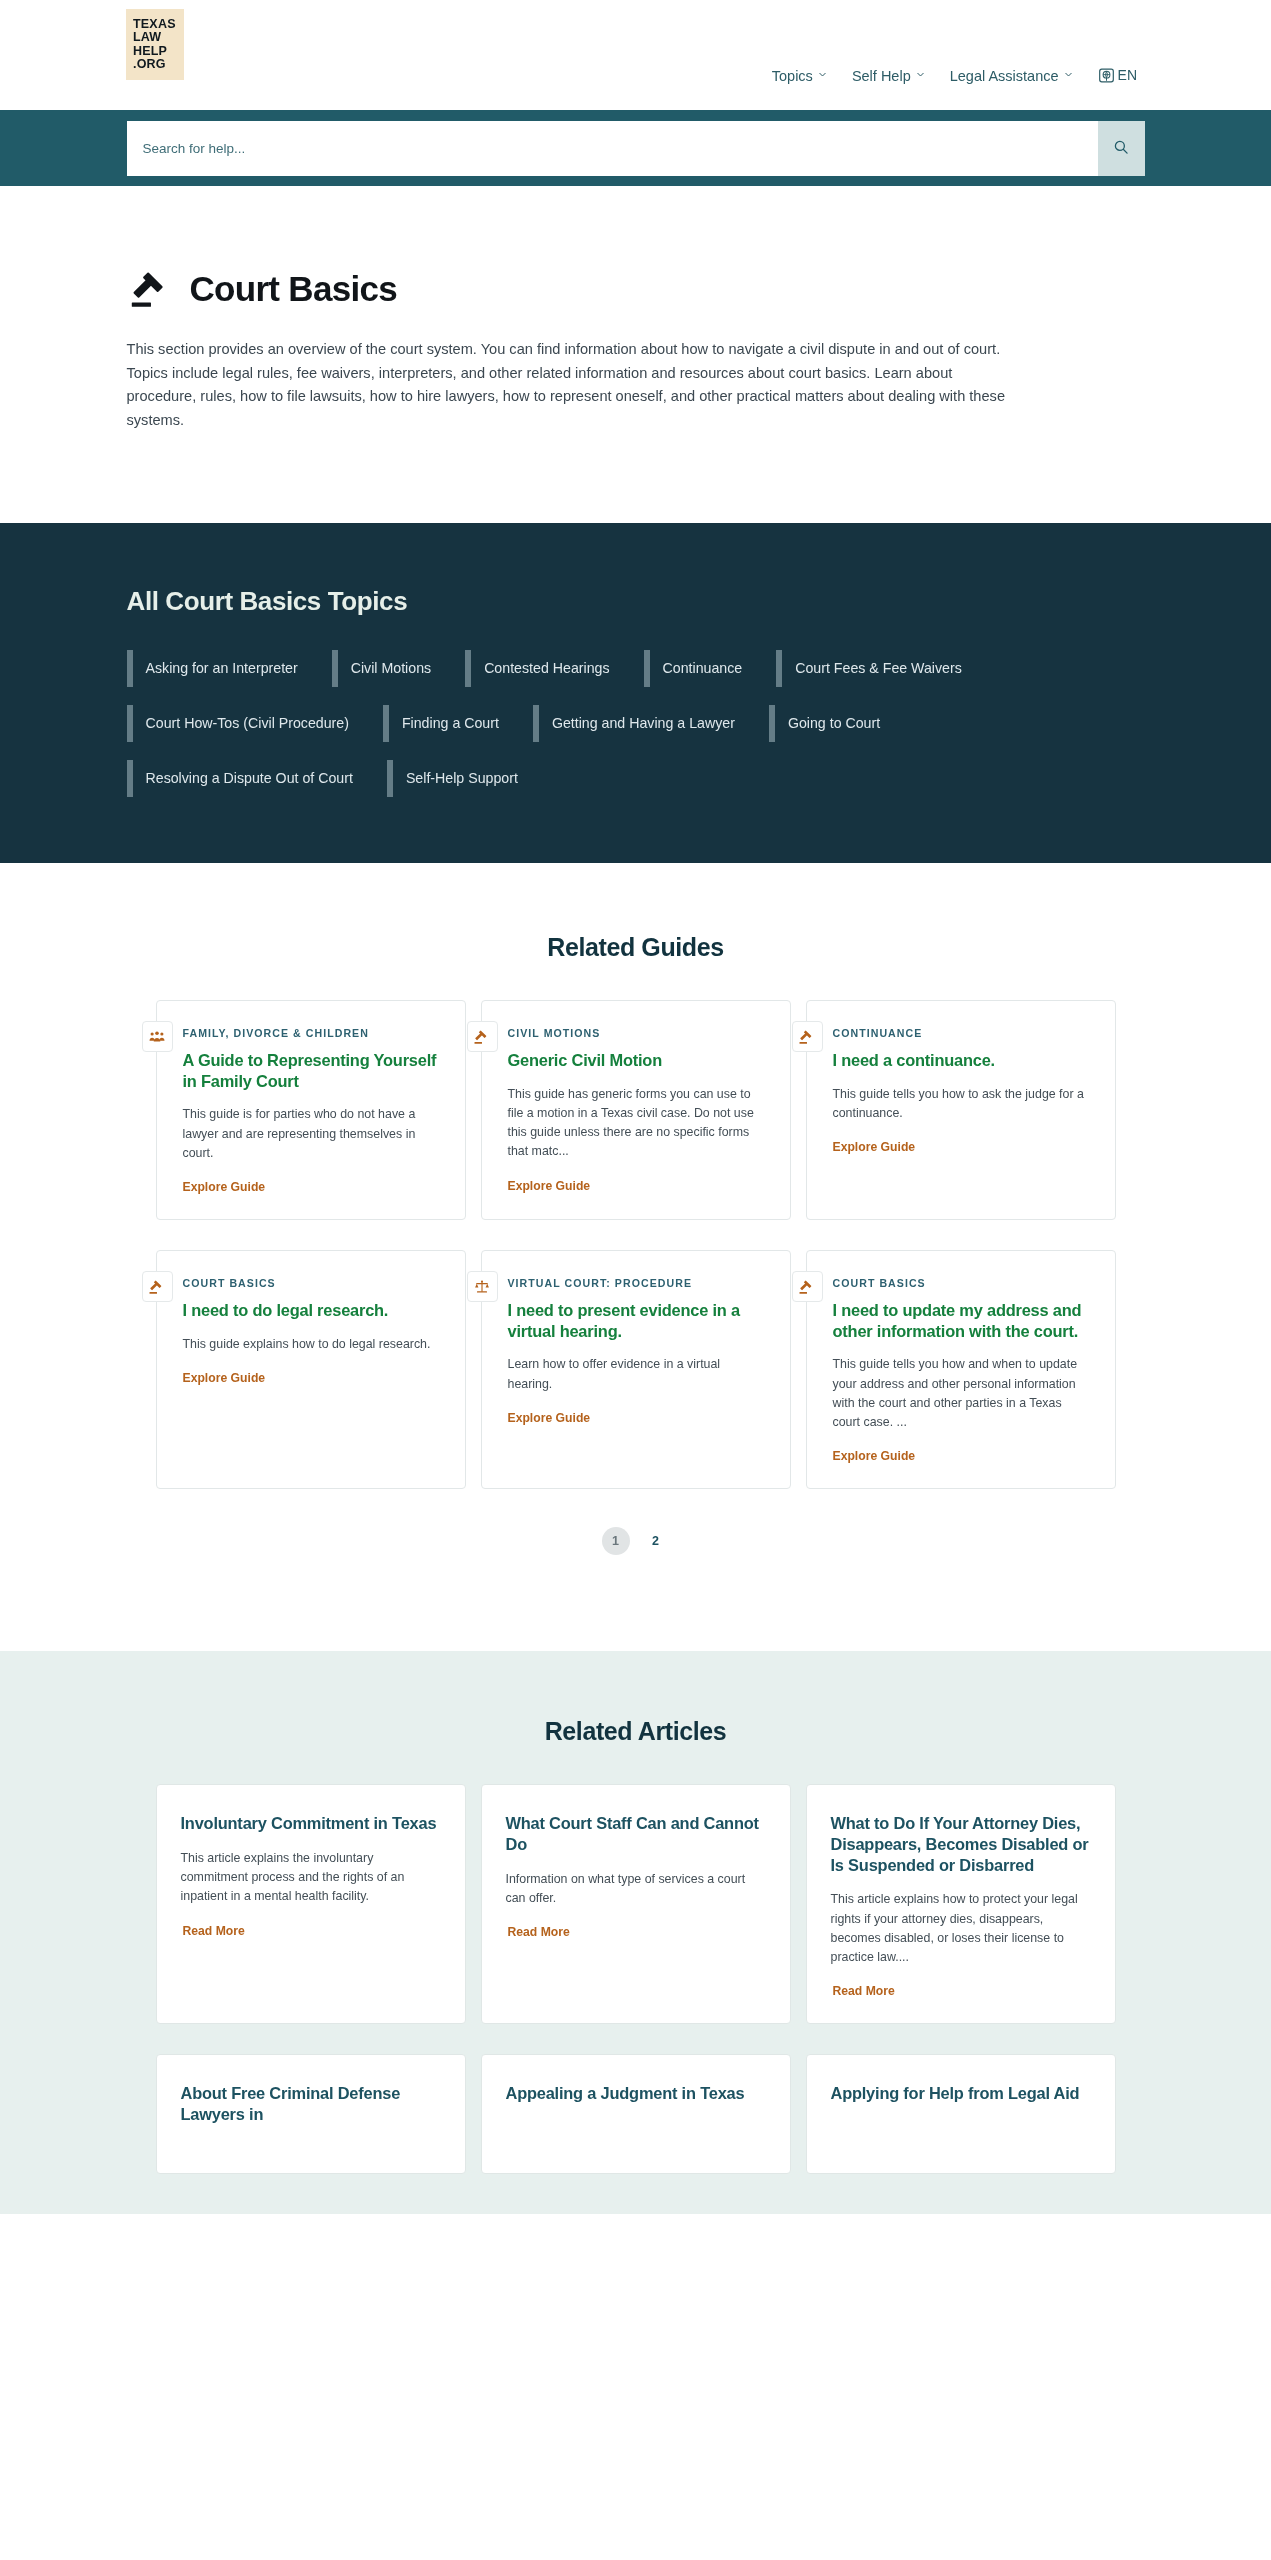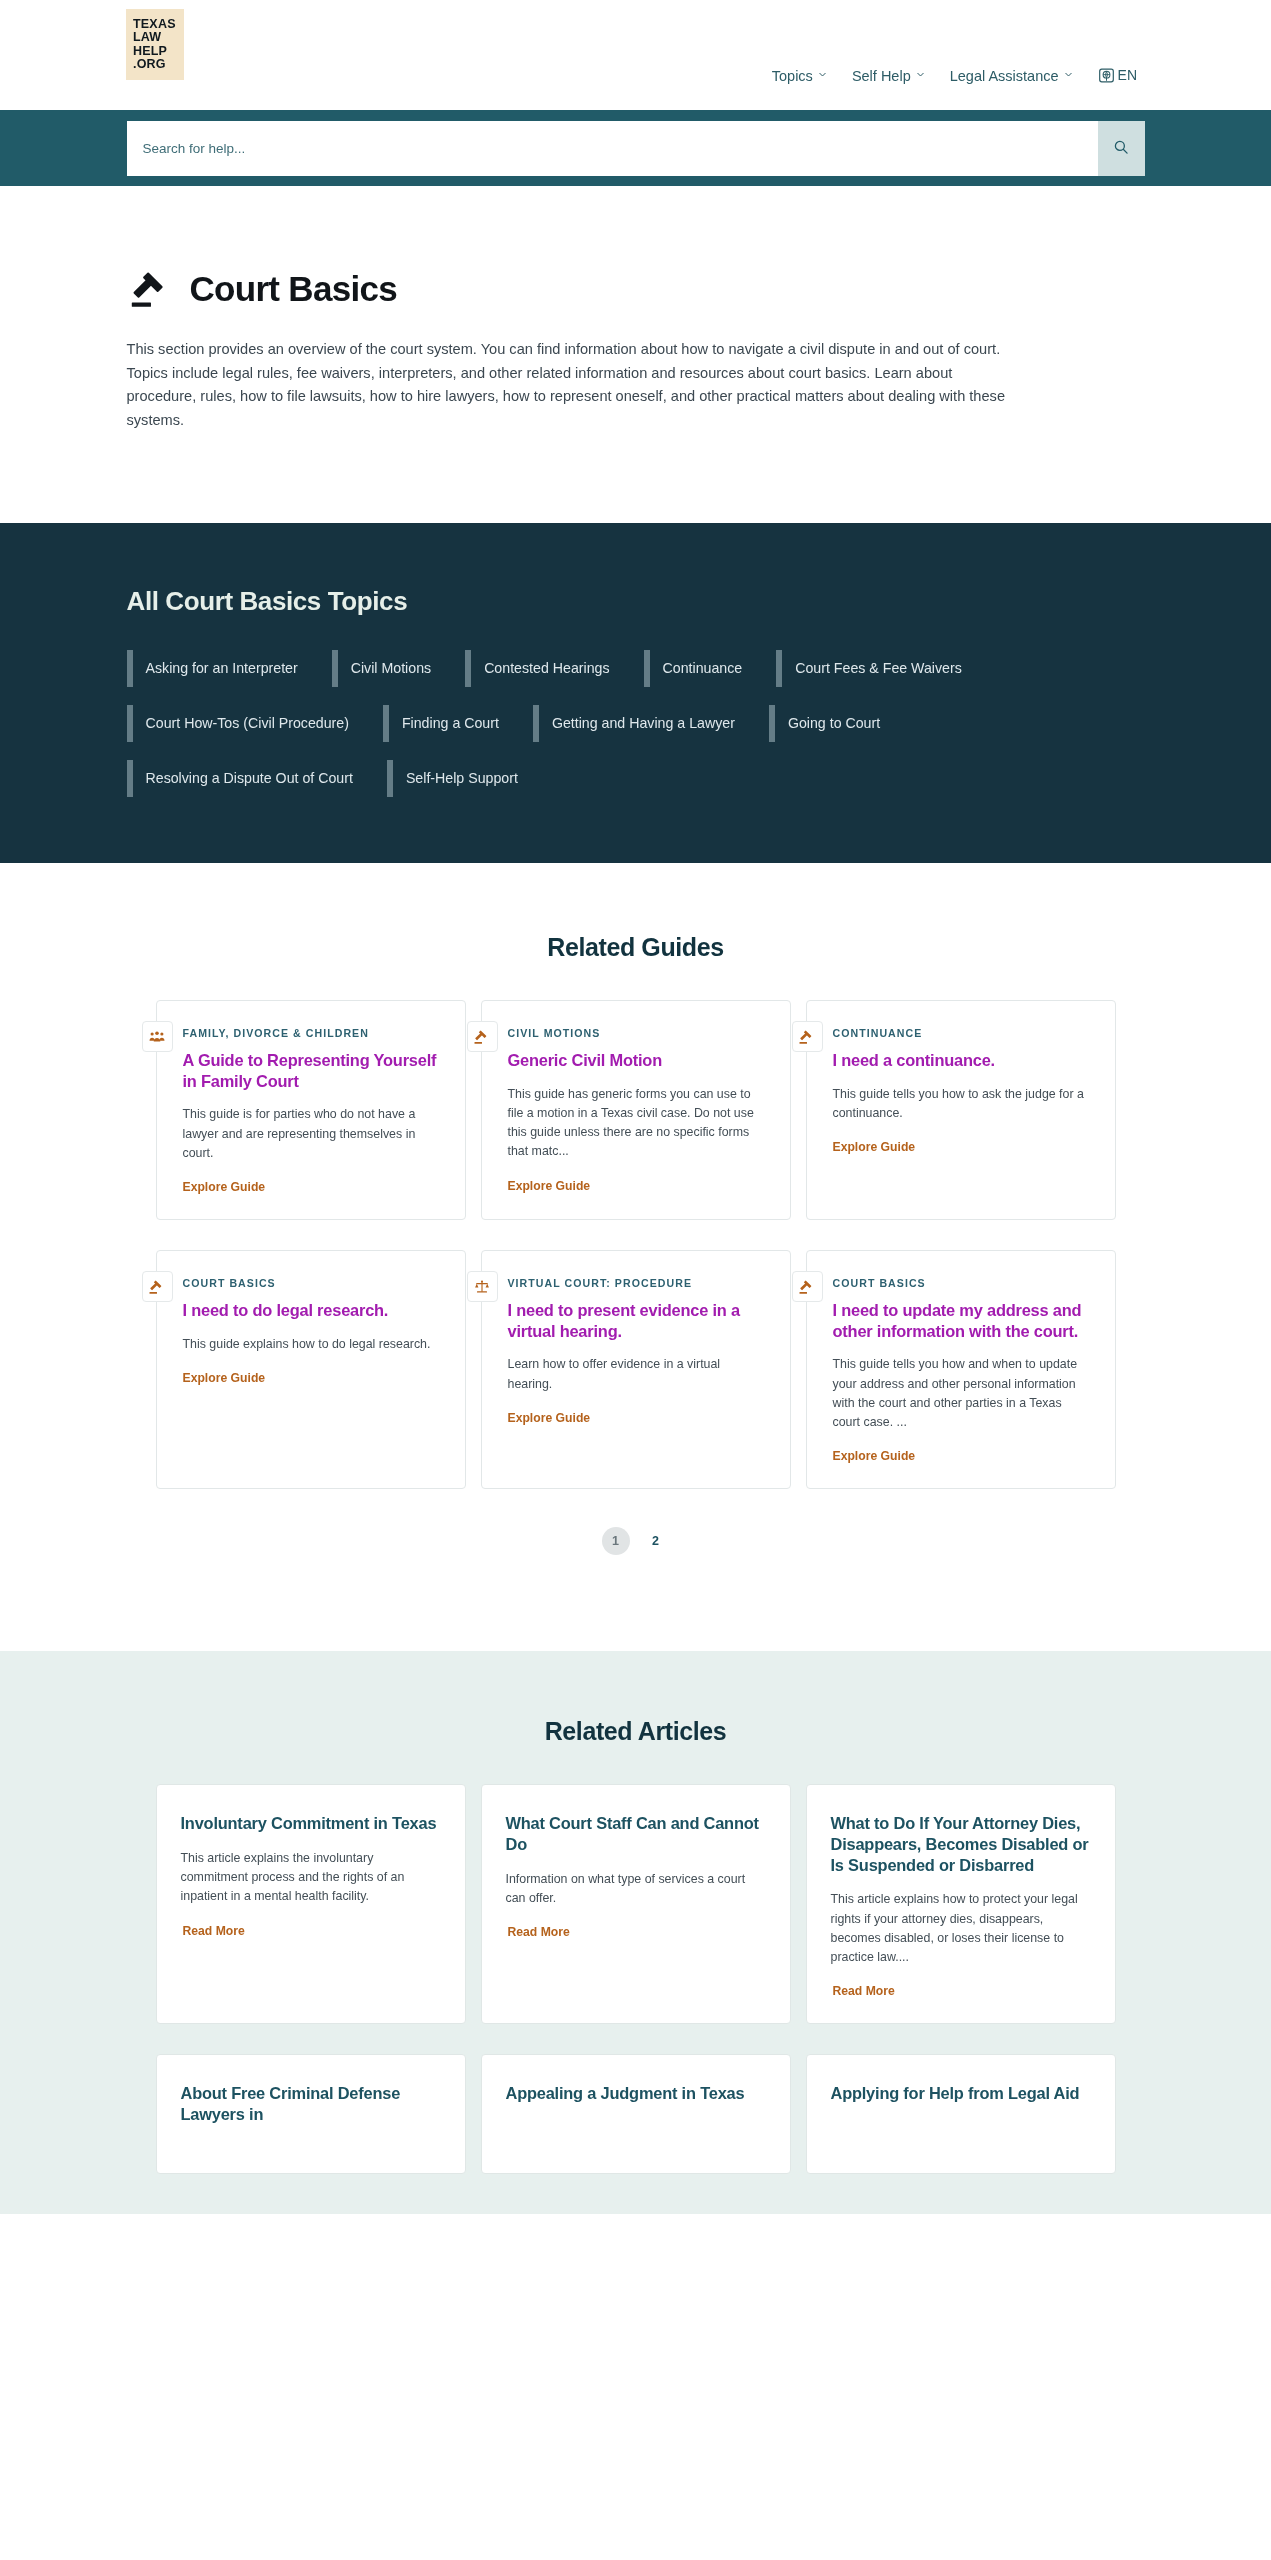--- a/index.html
+++ b/index.html
@@ -176,21 +176,21 @@
     font-weight: bold;
     letter-spacing: 1.05px;
     color: #2d6070;
     text-transform: uppercase;
     margin-bottom: 11px;
     padding-left: 2px;
   }
   .gcard h3 {
     font-size: 16.4px;
     font-weight: 800;
-    color: #a21caf;
+    color: #15803d;
     line-height: 1.26;
     letter-spacing: -0.2px;
     margin-bottom: 14px;
     padding-left: 2px;
   }
   .gcard p {
     font-size: 12.4px;
     line-height: 1.55;
     color: #434e56;
     margin-bottom: 14px;

